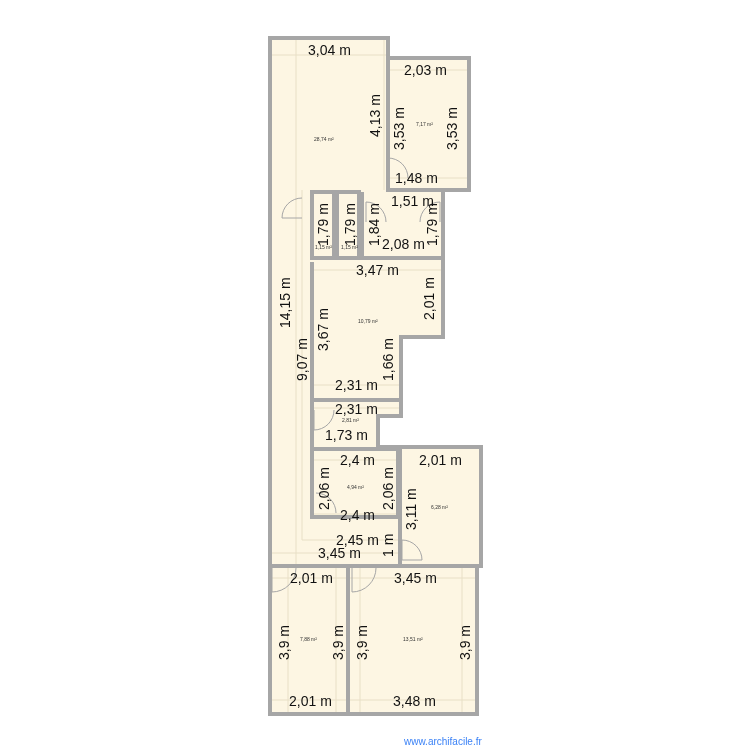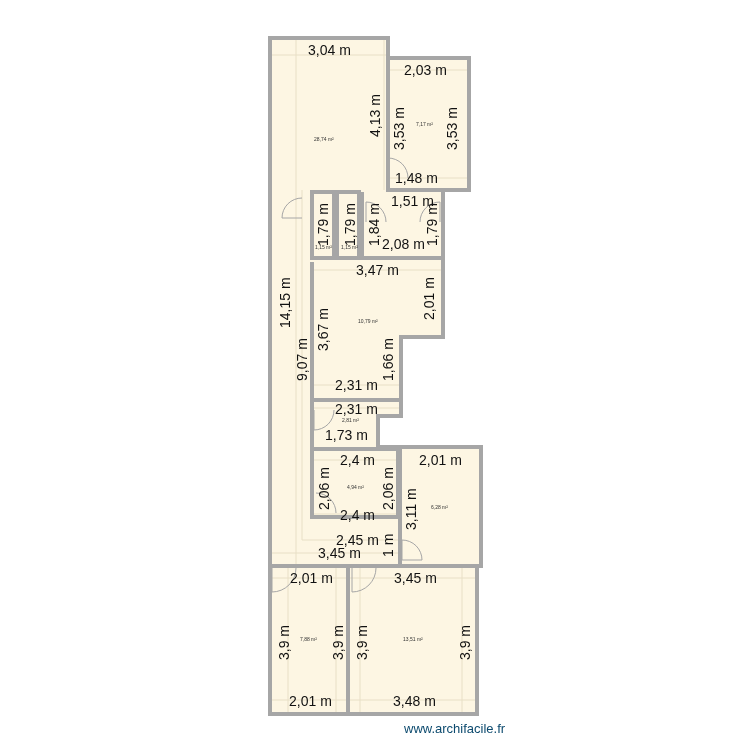--- a/index.html
+++ b/index.html
@@ -5,21 +5,21 @@
     html, body { margin: 0; padding: 0; background: #ffffff; }
     body { width: 750px; height: 750px; position: relative; overflow: hidden; font-family: "Liberation Sans", sans-serif; }
     #plan { position: absolute; left: 0; top: 0; width: 750px; height: 750px; }
     .wall { fill: none; stroke: #a6a6a6; stroke-width: 4; stroke-linejoin: miter; }
     .inner-wall { fill: none; stroke: #a6a6a6; stroke-width: 4; }
     .floor { fill: #fdf6e3; }
     .guide { stroke: #e8dfc6; stroke-width: 1; fill: none; }
     .dim { font-family: "Liberation Sans", sans-serif; font-size: 14px; fill: #111111; }
     .area { font-family: "Liberation Sans", sans-serif; font-size: 5px; fill: #333333; }
     .door { fill: none; stroke: #a6a6a6; stroke-width: 1; }
-    .watermark { position: absolute; left: 404px; top: 721px; font-size: 13px; color: #0c4a6e; font-family: "Liberation Sans", sans-serif; }
+    .watermark { position: absolute; left: 404px; top: 736px; font-size: 10px; color: #3b82f6; font-family: "Liberation Sans", sans-serif; }
   </style>
 </head>
 <body>
 
 <svg id="plan" viewBox="0 0 750 750" xmlns="http://www.w3.org/2000/svg">
 
   <path class="floor" d="M270,38 L388,38 L388,58 L469,58 L469,190 L443,190 L443,337 L401,337 L401,416 L378,416 L378,447 L481,447 L481,566 L477,566 L477,714 L270,714 Z"></path>
 
   <g>
     <line class="guide" x1="296" y1="38" x2="296" y2="566"></line>

